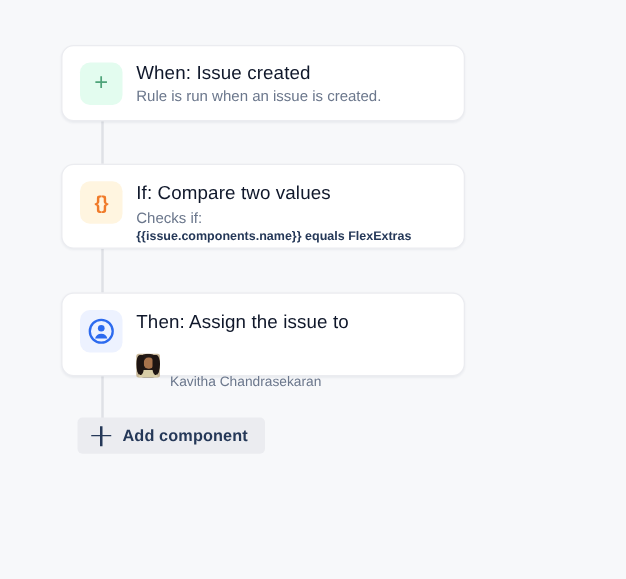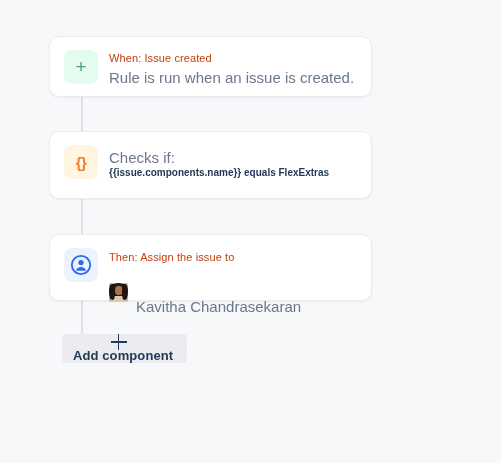--- a/index.html
+++ b/index.html
@@ -43,21 +43,21 @@
     background: #FFFFFF;
     border: 1px solid #EBECF0;
     border-radius: 10px;
     box-shadow: 0 1px 2px rgba(9,30,66,0.06);
     display: flex;
     align-items: flex-start;
     padding: 13px 14px;
   }
   .card.card1 { top: 36px;  height: 61px; align-items: center; }
   .card.card2 { top: 131px; height: 68px; }
-  .card.card3 { top: 234px; height: 67px; }
+  .card.card3 { top: 234px; height: 67px; text-align: right; }
 
   
   .icon-tile {
     width: 34px;
     height: 34px;
     min-width: 34px;
     border-radius: 8px;
     display: flex;
     align-items: center;
     justify-content: center;
@@ -85,28 +85,28 @@
   .glyph-person svg { display: block; }
 
   
   .card-body {
     display: flex;
     flex-direction: column;
     justify-content: center;
     padding-top: 1px;
   }
   .card-title {
-    font-size: 11px;
+    font-size: 15px;
     line-height: 17px;
-    color: #c2410c;
+    color: #0f172a;
     font-weight: 400;
     letter-spacing: 0.1px;
   }
   .card-sub {
-    font-size: 15px;
+    font-size: 12px;
     line-height: 15px;
     color: #6B778C;
     margin-top: 3px;
   }
   .card-sub.tight { margin-top: 4px; }
   .card-cond {
     font-size: 10px;
     line-height: 15px;
     color: #253858;
     font-weight: 700;
@@ -158,41 +158,40 @@
     border-radius: 50% 20% 40% 60%;
   }
   .avatar .hair-right {
     position: absolute;
     right: 0px; top: 1px;
     width: 6px; height: 16px;
     background: #1E1512;
     border-radius: 20% 50% 60% 40%;
   }
   .assignee-name {
-    font-size: 15px;
+    font-size: 11px;
     line-height: 15px;
     color: #6B778C;
     margin-top: 29px;
   }
 
   
   .add-btn {
     position: absolute;
     left: 62px;
     top: 334px;
     height: 29px;
     padding: 0 14px 0 11px;
     background: #EBECF0;
     border: none;
     border-radius: 4px;
     display: flex;
     align-items: center;
     cursor: pointer;
     font-family: "Liberation Sans", sans-serif;
-    flex-direction: column;
   }
   .add-btn .plus-icon {
     width: 16px; height: 16px;
     position: relative;
     margin-right: 9px;
   }
   .add-btn .plus-icon:before,
   .add-btn .plus-icon:after {
     content: "";
     position: absolute;
@@ -228,20 +227,21 @@
       <div class="card-title">When: Issue created</div>
       <div class="card-sub">Rule is run when an issue is created.</div>
     </div>
   </div>
 
   <div class="card card2">
     <div class="icon-tile amber">
       <span class="glyph-braces">{}</span>
     </div>
     <div class="card-body">
+      <div class="card-title">If: Compare two values</div>
       <div class="card-sub tight">Checks if:</div>
       <div class="card-cond">{{issue.components.name}} equals FlexExtras</div>
     </div>
   </div>
 
   <div class="card card3">
     <div class="icon-tile blue">
       <span class="glyph-person">
         <svg width="22" height="22" viewBox="0 0 24 24" aria-hidden="true">
           <circle cx="12" cy="12" r="10" fill="none" stroke="#2D6BEF" stroke-width="2"></circle>

